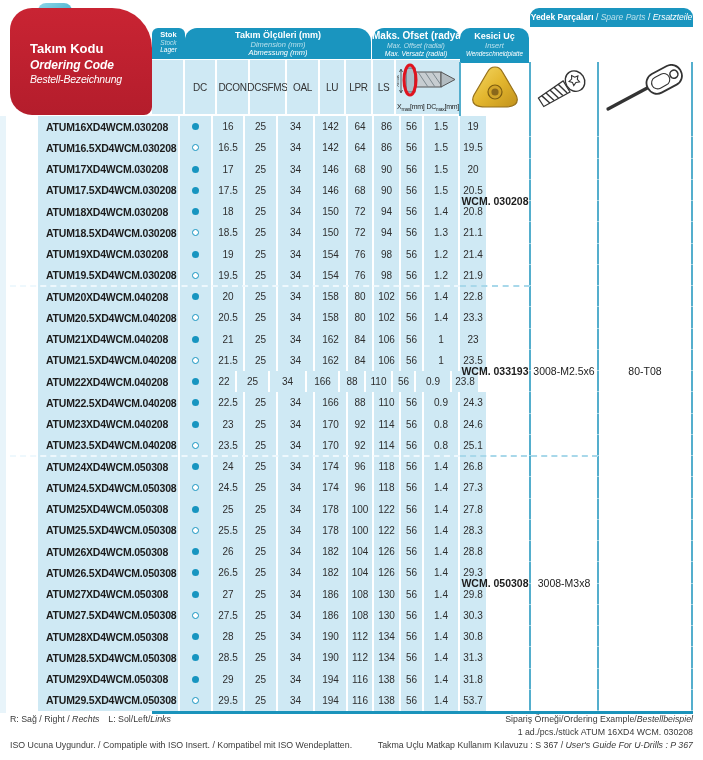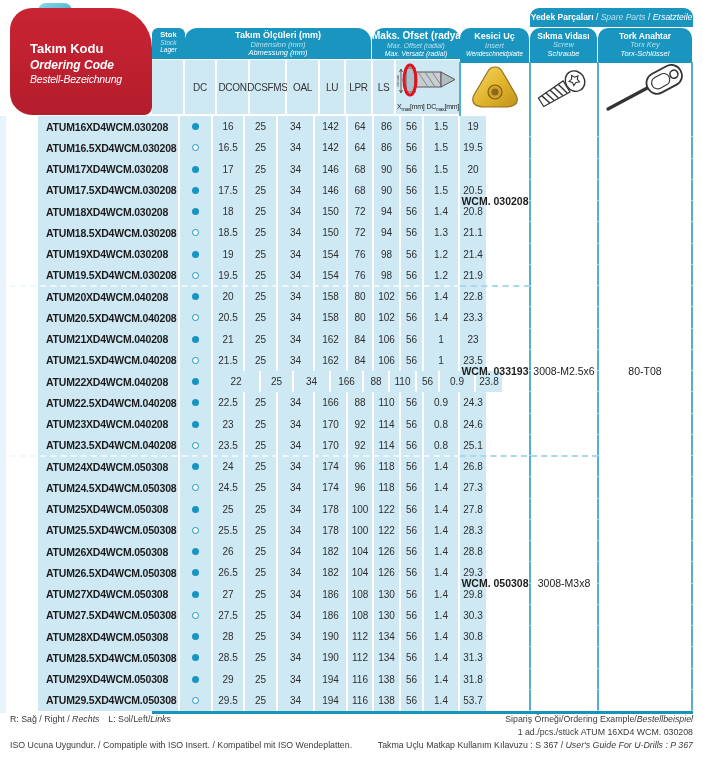--- a/index.html
+++ b/index.html
@@ -98,30 +98,20 @@
     <div class="b3">Max. Versatz (radial)</div>
   </div>
   <div class="band insband">
     <div class="b1">Kesici Uç</div>
     <div class="b2">Insert</div>
     <div class="b3">Wendeschneidplatte</div>
   </div>
   <div class="band spareband">
     <span class="sp-tr">Yedek Parçaları</span><span> / </span><span class="sp-en">Spare Parts</span><span> / </span><span class="sp-de">Ersatzteile</span>
   </div>
-  <div class="band scrband">
-    <div class="b1">Sıkma Vidası</div>
-    <div class="b2">Screw</div>
-    <div class="b3">Schraube</div>
-  </div>
-  <div class="band torband">
-    <div class="b1">Tork Anahtar</div>
-    <div class="b2">Torx Key</div>
-    <div class="b3">Torx-Schlüssel</div>
-  </div>
 
   <div class="hrow">
     <div class="hcell w33"></div>
     <div class="hcell w32">DC</div>
     <div class="hcell w33">DCON</div>
     <div class="hcell w37">DCSFMS</div>
     <div class="hcell w33">OAL</div>
     <div class="hcell w26">LU</div>
     <div class="hcell w27">LPR</div>
     <div class="hcell w23">LS</div>
@@ -425,21 +415,21 @@
         <div class="trow">
           <div class="cell code">
             <span>ATUM</span>
             <span>22XD4</span>
             <span>WCM.</span>
             <span>040208</span>
           </div>
           <div class="cell stockc">
             <div class="dot"></div>
           </div>
-          <div class="cell num" style="width: 48px;">22</div>
+          <div class="cell num" style="width: 24px;">22</div>
           <div class="cell num" style="width: 33px;">25</div>
           <div class="cell num" style="width: 37px;">34</div>
           <div class="cell num" style="width: 33px;">166</div>
           <div class="cell num" style="width: 26px;">88</div>
           <div class="cell num" style="width: 27px;">110</div>
           <div class="cell num" style="width: 23px;">56</div>
           <div class="cell num" style="width: 36px;">0.9</div>
           <div class="cell num" style="width: 28px;">23.8</div>
         </div>
         <div class="trow">

